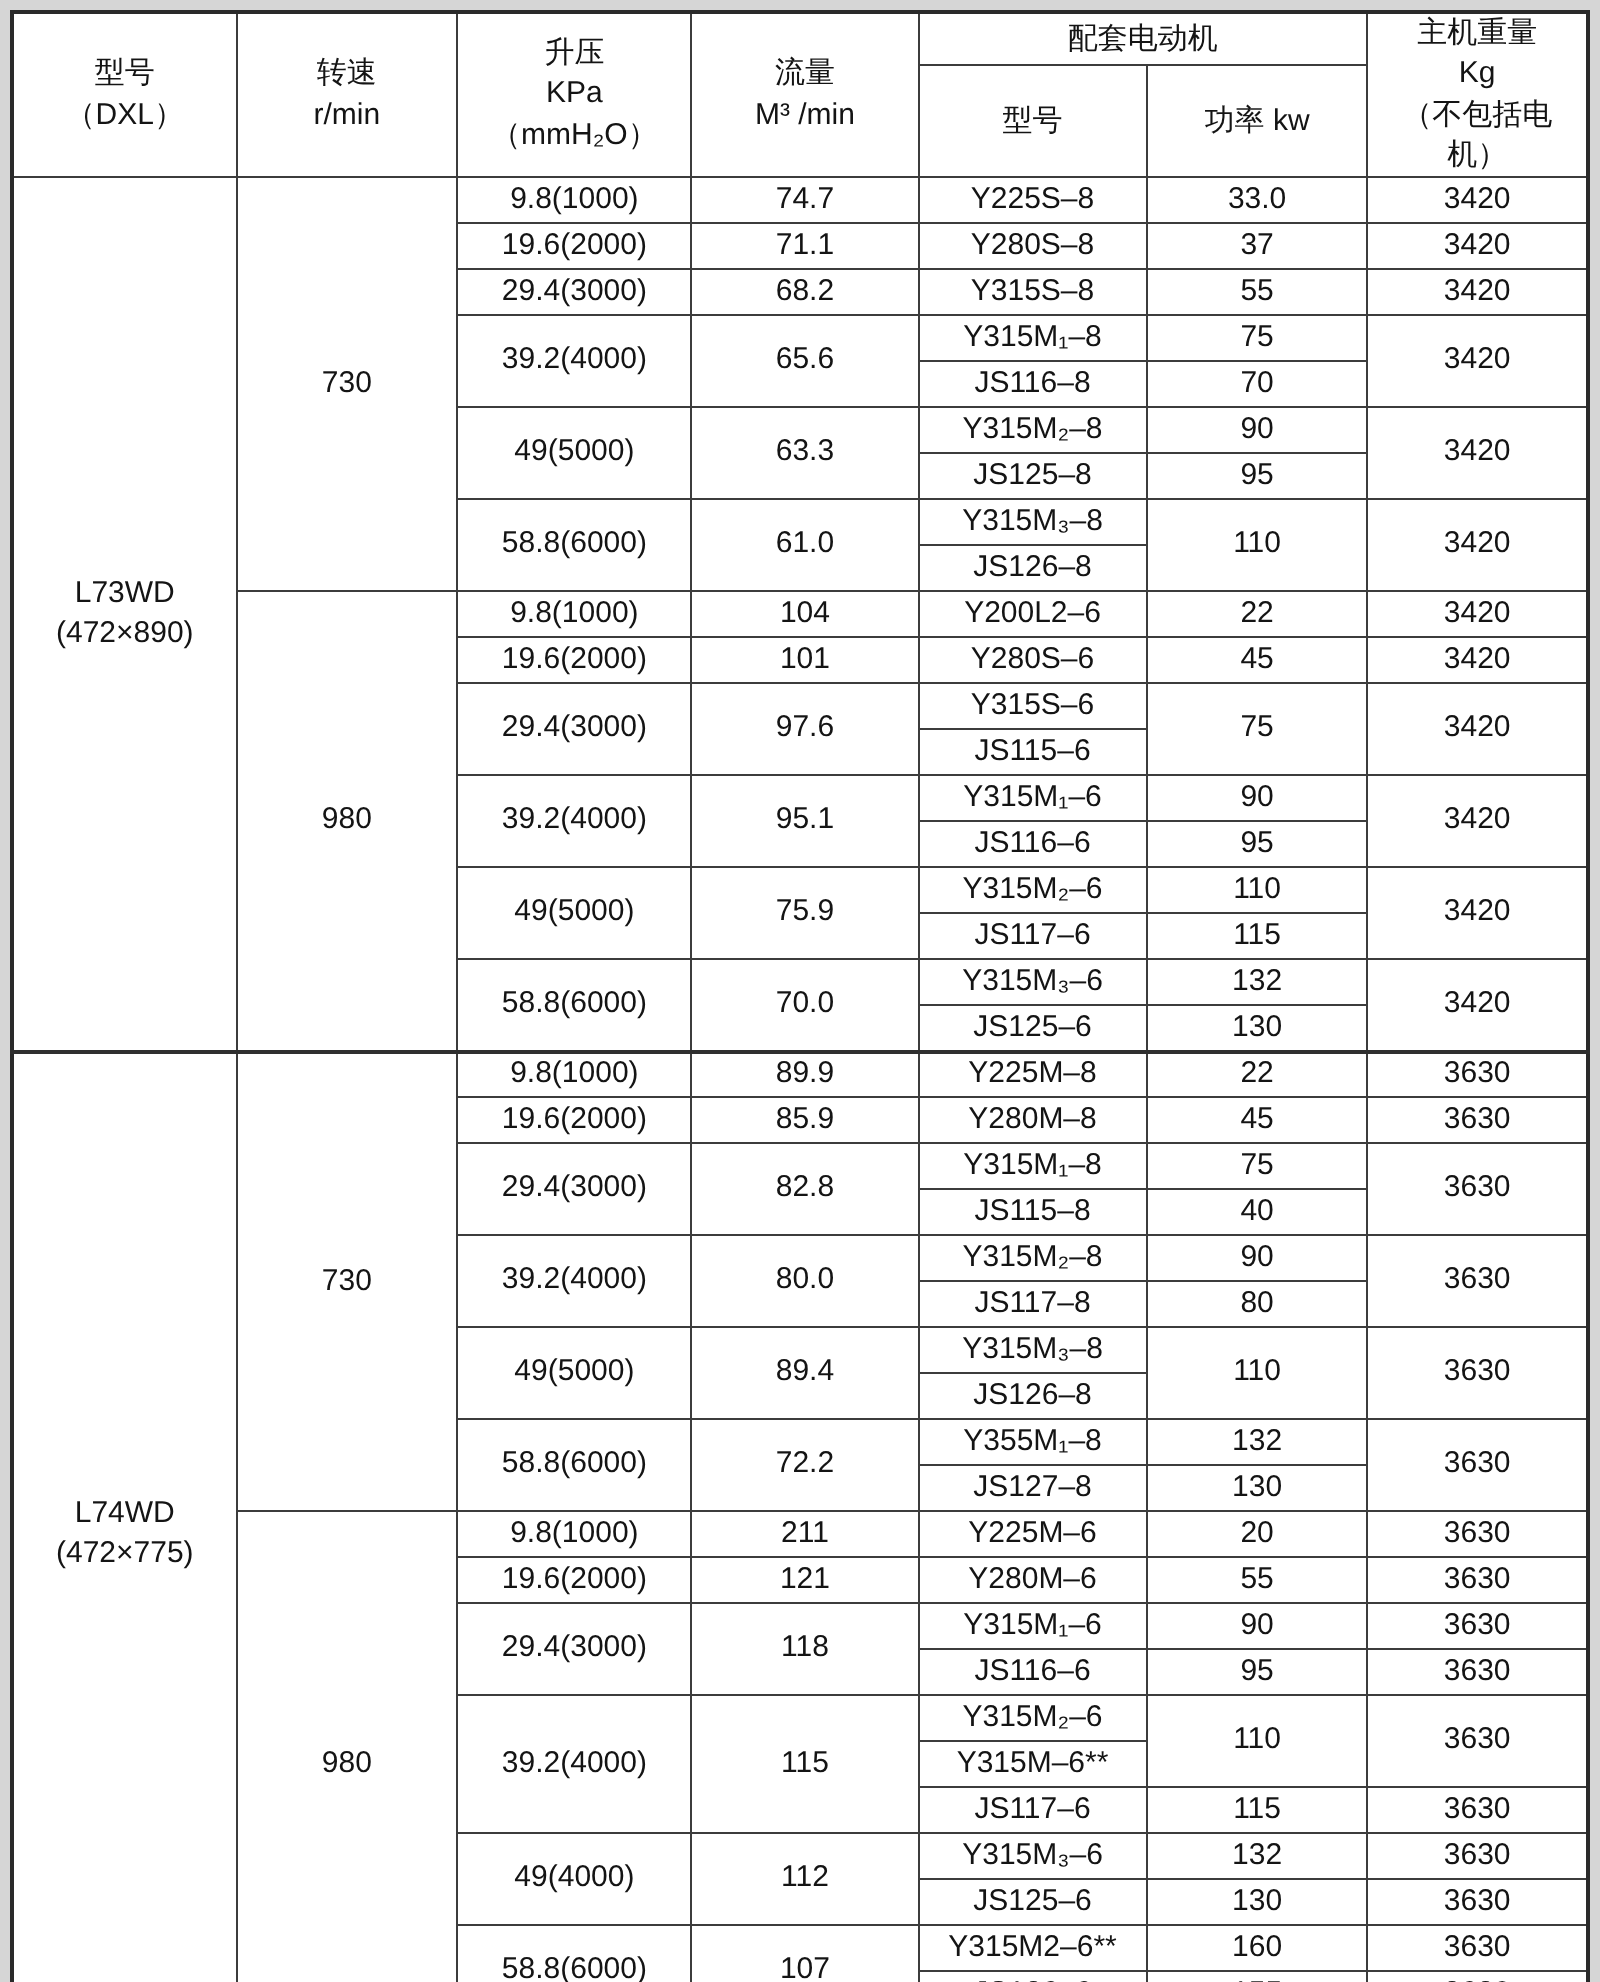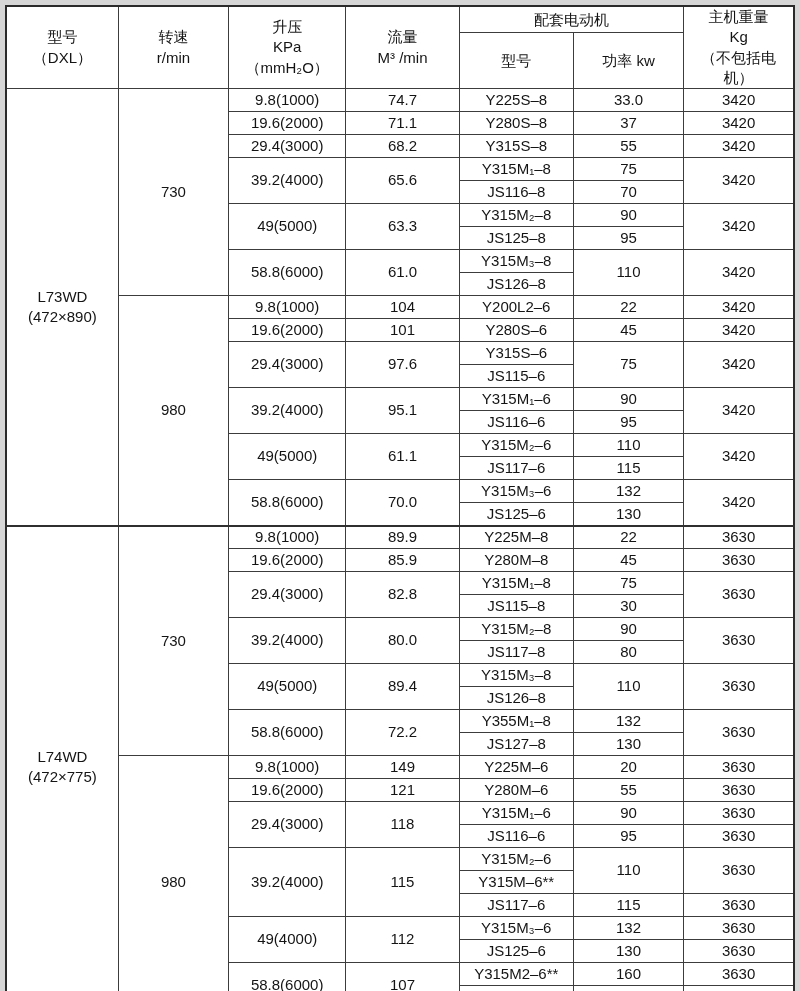--- a/index.html
+++ b/index.html
@@ -146,21 +146,21 @@
         <td>Y315M₁–6</td>
         <td>90</td>
         <td rowspan="2">3420</td>
       </tr>
       <tr>
         <td>JS116–6</td>
         <td>95</td>
       </tr>
       <tr>
         <td rowspan="2">49(5000)</td>
-        <td rowspan="2">61.1</td>
+        <td rowspan="2">75.9</td>
         <td>Y315M₂–6</td>
         <td>110</td>
         <td rowspan="2">3420</td>
       </tr>
       <tr>
         <td>JS117–6</td>
         <td>115</td>
       </tr>
       <tr>
         <td rowspan="2">58.8(6000)</td>
@@ -192,21 +192,21 @@
       </tr>
       <tr>
         <td rowspan="2">29.4(3000)</td>
         <td rowspan="2">82.8</td>
         <td>Y315M₁–8</td>
         <td>75</td>
         <td rowspan="2">3630</td>
       </tr>
       <tr>
         <td>JS115–8</td>
-        <td>30</td>
+        <td>40</td>
       </tr>
       <tr>
         <td rowspan="2">39.2(4000)</td>
         <td rowspan="2">80.0</td>
         <td>Y315M₂–8</td>
         <td>90</td>
         <td rowspan="2">3630</td>
       </tr>
       <tr>
         <td>JS117–8</td>
@@ -229,21 +229,21 @@
         <td>132</td>
         <td rowspan="2">3630</td>
       </tr>
       <tr>
         <td>JS127–8</td>
         <td>130</td>
       </tr>
       <tr>
         <td rowspan="11">980</td>
         <td>9.8(1000)</td>
-        <td>149</td>
+        <td>211</td>
         <td>Y225M–6</td>
         <td>20</td>
         <td>3630</td>
       </tr>
       <tr>
         <td>19.6(2000)</td>
         <td>121</td>
         <td>Y280M–6</td>
         <td>55</td>
         <td>3630</td>

